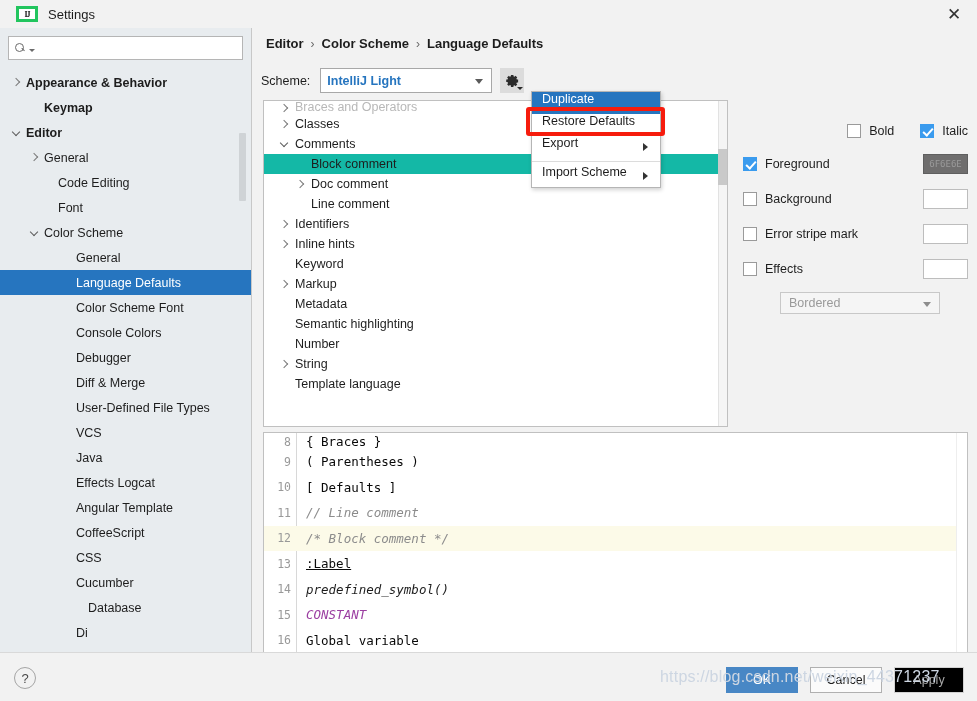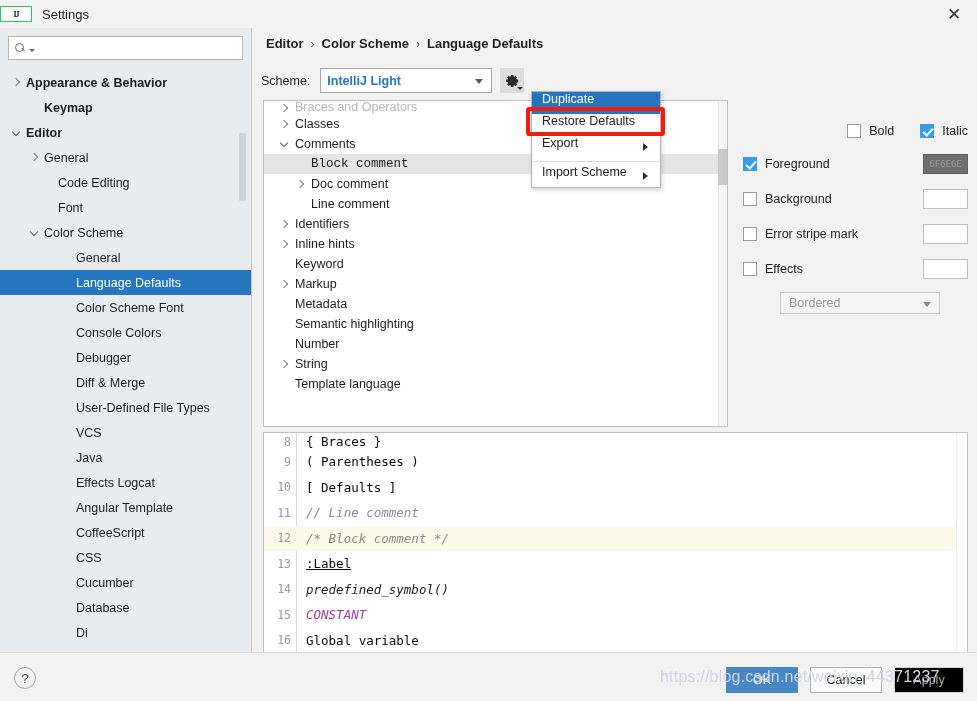--- a/index.html
+++ b/index.html
@@ -13,22 +13,22 @@
   }
   #app { position: relative; width: 977px; height: 701px; background: #f2f2f2; }
 
   
   .titlebar {
     position: absolute; left: 0; top: 0; width: 977px; height: 28px;
     background: #f2f2f2;
     display: flex; align-items: center;
   }
   .title-ij-icon {
-    width: 32px; height: 16px; margin-left: 0;
-    background: #fff; border: 1px solid #22c55e;
+    width: 22px; height: 16px; margin-left: 16px;
+    background: #fff; border: 3px solid #22c55e;
     display: flex; align-items: center; justify-content: center;
     font-size: 8px; font-weight: bold; color: #111;
     font-family: "Liberation Serif", serif; letter-spacing: -1px;
   }
   .title-text { margin-left: 10px; font-size: 13px; color: #1d1d1d; }
   .title-close {
     position: absolute; right: 0; top: 0; width: 46px; height: 28px;
     display: flex; align-items: center; justify-content: center;
     font-size: 17px; color: #333; font-family: "DejaVu Sans", sans-serif;
   }
@@ -120,21 +120,21 @@
   
   .ctree-panel {
     position: absolute; left: 10px; top: 72px; width: 465px; height: 327px;
     background: #fff; border: 1px solid #c0c0c0; overflow: hidden;
   }
   .ctree-inner { position: relative; }
   .crow {
     height: 20px; display: flex; align-items: center;
     font-size: 12.5px; color: #1d1d1d; white-space: nowrap;
   }
-  .crow.selrow { background: #e5e5e5; font-family: Liberation Mono, monospace; }
+  .crow.selrow { background: #14b8a6; }
   .ctrack {
     position: absolute; right: 0; top: 0; width: 9px; height: 100%;
     background: #f5f5f5; border-left: 1px solid #e2e2e2;
   }
   .cthumb { position: absolute; right: 0; top: 48px; width: 9px; height: 36px; background: #c9c9c9; }
 
   
   .attrs { position: absolute; left: 490px; top: 88px; width: 225px; }
   .attr-row { display: flex; align-items: center; height: 35px; }
   .cbx {
@@ -359,21 +359,21 @@
           <span style="margin-left: 4px;">CSS</span>
         </div>
         <div class="tnode">
           <span style="width: 60px; flex: 0 0 60px;"></span>
           <span class="arrow "></span>
           <span style="margin-left: 4px;">Cucumber</span>
         </div>
         <div class="tnode">
           <span style="width: 60px; flex: 0 0 60px;"></span>
           <span class="arrow "></span>
-          <span style="margin-left: 4px; text-align: center;">Database</span>
+          <span style="margin-left: 16px; text-align: center;">Database</span>
         </div>
         <div class="tnode">
           <span style="width: 60px; flex: 0 0 60px;"></span>
           <span class="arrow "></span>
           <span style="margin-left: 4px;">Di</span>
         </div>
       </div>
     <div class="sb-scroll"></div>
   </div>
 

